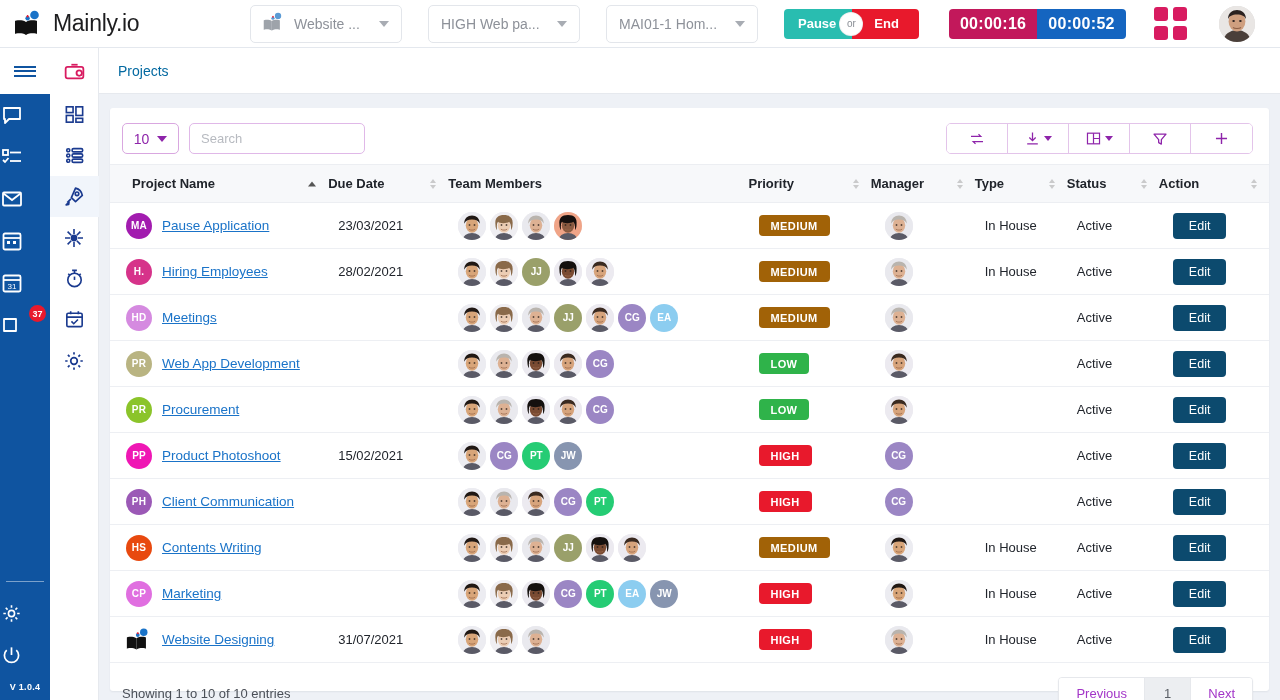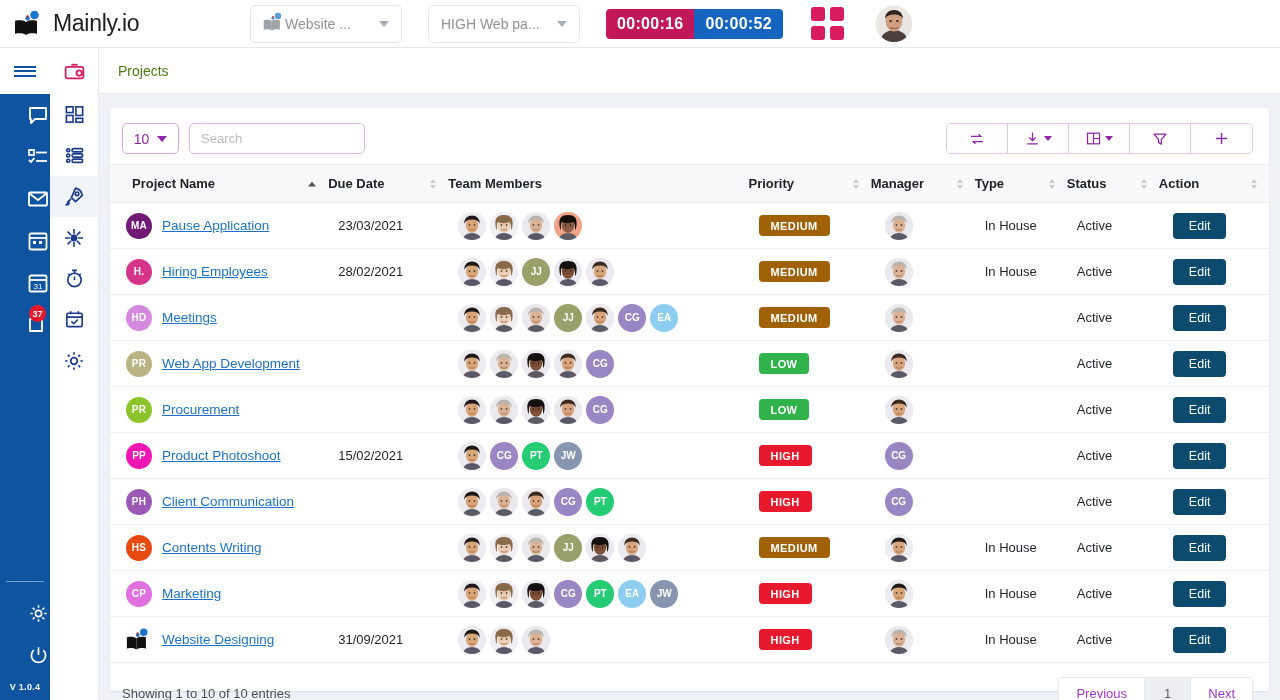--- a/index.html
+++ b/index.html
@@ -18,21 +18,21 @@
     display:flex; align-items:center; z-index:30;
   }
   .brand { display:flex; align-items:center; gap:9px; padding-left:14px; width:250px; }
   .brand-logo { position:relative; width:30px; height:28px; flex:none; }
   .brand-name { font-size:23px; color:#1d1d1f; letter-spacing:-.3px; }
 
   .logo-svg { display:block; }
 
   .tb-select {
     height:38px; border:1px solid #e3e6eb; border-radius:5px; background:#fff;
-    display:flex; align-items:center; padding:0 12px; min-width:152px;
+    display:flex; align-items:center; gap:9px; padding:0 12px; min-width:152px;
     color:#8d9199; font-size:14px; margin-right:26px;
   }
   .tb-select .cap { color:#8d9199; white-space:nowrap; overflow:hidden; }
   .caret { width:0;height:0;border-left:5px solid transparent;border-right:5px solid transparent;
            border-top:6px solid #a8acb3; margin-left:auto; flex:none; }
 
   .pauseend { display:flex; align-items:center; position:relative; margin-right:30px; }
   .pausebtn { background:#29bdb0; color:#fff; font-weight:bold; font-size:13px;
               height:30px; line-height:30px; padding:0 16px 0 14px; border-radius:4px 0 0 4px; }
   .endbtn { background:#e8192c; color:#fff; font-weight:bold; font-size:13px;
@@ -55,21 +55,21 @@
                 background:#d8d8d8; position:relative; }
 
   
   .sb-dark {
     position:absolute; left:0; top:48px; width:50px; height:652px;
     background:#0f54a0; display:flex; flex-direction:column; align-items:center;
     z-index:20;
   }
   .hamb { width:50px;height:46px; background:#fff; display:flex;align-items:center;justify-content:center; }
   .hamb i { display:block; width:22px;height:2px;background:#0f54a0;margin:2.5px 0; }
-  .sb-icon { width:50px;height:42px; display:flex;align-items:center;justify-content:flex-end;
+  .sb-icon { width:50px;height:42px; display:flex;align-items:center;justify-content:flex-start;
              color:#fff; position:relative; }
   .badge-37 { position:absolute; top:1px; right:4px; background:#e8192c; color:#fff;
               font-size:9px; font-weight:bold; border-radius:50%; width:17px;height:17px;
               display:flex;align-items:center;justify-content:center; }
   .sb-bottom { margin-top:auto; width:100%; display:flex;flex-direction:column;align-items:center; }
   .sb-sep { width:38px; height:1px; background:rgba(255,255,255,.45); margin-bottom:10px; }
   .ver { color:#fff; font-size:9px; font-weight:bold; padding:6px 0 8px; letter-spacing:.3px; }
 
   
   .sb-light {
@@ -80,21 +80,21 @@
   .rail-icon { width:49px;height:41px; display:flex;align-items:center;justify-content:center;
                color:#1a3a8f; }
   .rail-icon.first { color:#d81b60; height:46px; }
   .rail-icon.active { background:#f1f5fb; }
 
   
   .main { position:absolute; left:99px; top:48px; width:1181px; height:652px; background:#eef1f6; }
 
   .tabstrip { height:46px; background:#fff; border-bottom:1px solid #e6e9ee;
               display:flex; align-items:center; padding-left:17px; }
-  .tab-active { color:#4d7c0f; font-size:14px; padding:4px 2px; }
+  .tab-active { color:#0369a1; font-size:14px; padding:4px 2px; }
 
   .content-wrap { padding:14px 11px 0 11px; height:606px; }
   .card { background:#fff; border-radius:3px; height:583px;
           box-shadow:0 1px 2px rgba(30,40,60,.07); position:relative; }
 
   
   .tbar { display:flex; align-items:center; padding:15px 16px 10px 12px; }
   .len-sel { border:1px solid #d9a7e0; border-radius:5px; height:31px; min-width:57px;
              display:flex;align-items:center;justify-content:center; gap:8px;
              color:#8e24aa; font-size:14px; margin-right:10px; }
@@ -198,21 +198,30 @@
       </span>
       <span class="cap">Website ...</span>
       <span class="caret"></span>
     </div>
 
     <div class="tb-select">
       <span class="cap">HIGH Web pa...</span>
       <span class="caret"></span>
     </div>
 
-
+    <div class="tb-select">
+      <span class="cap">MAI01-1 Hom...</span>
+      <span class="caret"></span>
+    </div>
+
+    <div class="pauseend">
+      <div class="pausebtn">Pause</div>
+      <div class="orpill">or</div>
+      <div class="endbtn">End</div>
+    </div>
 
     <div class="timers">
       <div class="timer a">00:00:16</div>
       <div class="timer b">00:00:52</div>
     </div>
 
     <div class="gridbtn">
       <i></i>
         <i></i>
         <i></i>
@@ -472,21 +481,21 @@
                     <i></i>
                     <i></i>
                   </span>
               </th>
             </tr>
           </thead>
           <tbody id="tbody">
               <tr>
     <td>
       <div class="cell pad0 pname">
-                    <span class="pav" style="background:#701a75">MA</span>
+                    <span class="pav" style="background:#a21caf">MA</span>
                     <a class="plink" href="#">Pause Application</a>
                   </div>
     </td>
     <td>
                   <div class="cell">23/03/2021</div>
                 </td>
     <td>
                   <div class="cell members">
                     <span class="mav">
                       <svg class="face" viewBox="0 0 36 36">
@@ -1247,21 +1256,21 @@
     <path d="M23 11 C23 11 17 9 12 12 L12 25 C17 22 23 24 23 24 Z" fill="#111"></path>
     <circle cx="20.5" cy="5" r="4.3" fill="#1a73c8"></circle>
     <circle cx="13.6" cy="8.2" r="2.2" fill="#1a73c8"></circle>
     <path d="M12.4 6.2h2.4M13.6 5v2.4" stroke="#e8192c" stroke-width="1.1"></path>
   </svg>
                     </span>
                     <a class="plink" href="#">Website Designing</a>
                   </div>
     </td>
     <td>
-                  <div class="cell">31/09/2021</div>
+                  <div class="cell">31/07/2021</div>
                 </td>
     <td>
                   <div class="cell members">
                     <span class="mav">
                       <svg class="face" viewBox="0 0 36 36">
     <rect width="36" height="36" fill="#ececf1"></rect>
     <ellipse cx="18" cy="36" rx="12" ry="9" fill="#5a5a66"></ellipse>
     <ellipse cx="18" cy="17" rx="8" ry="9.6" fill="#d8a579"></ellipse>
     <path d="M8 15c0-7 4.5-10.5 10-10.5S28 8 28 15c-1.8-3.6-4.6-5.4-10-5.4S9.8 11.4 8 15z" fill="#201814"></path>
     <ellipse cx="14.8" cy="16.6" rx="1.2" ry=".95" fill="#241b17"></ellipse>

